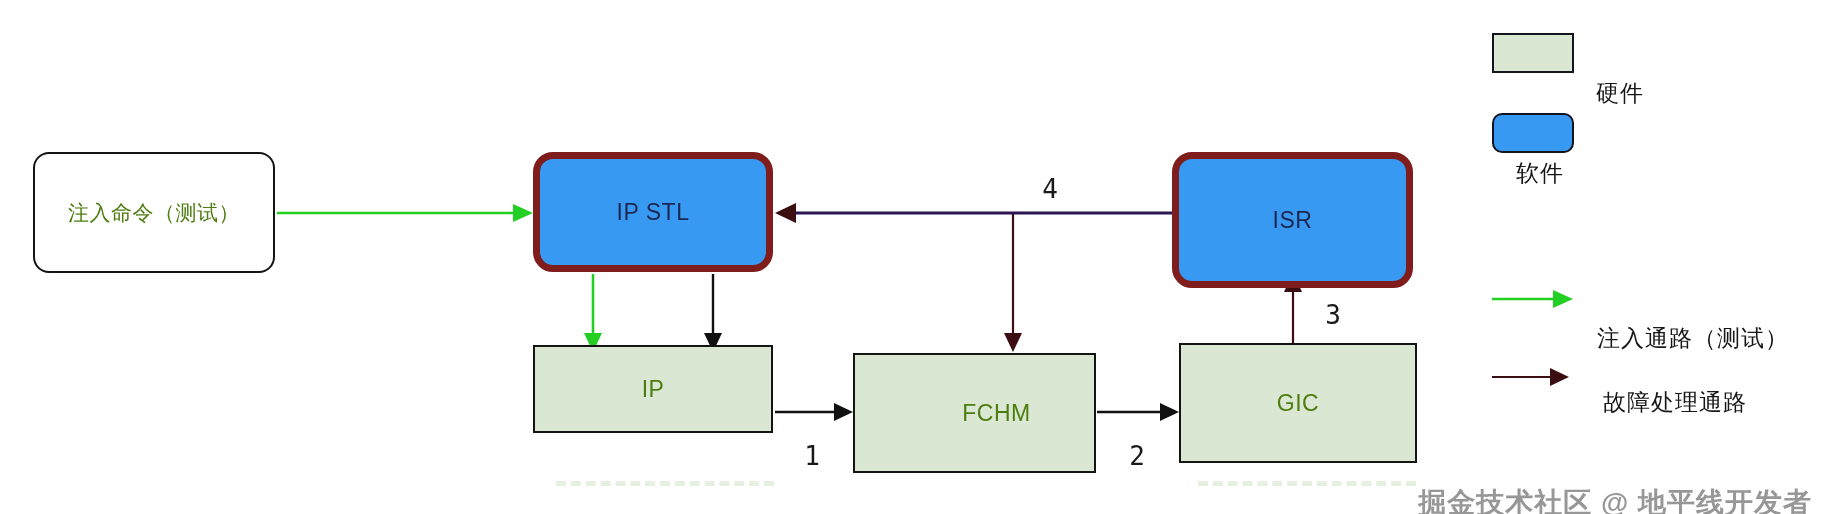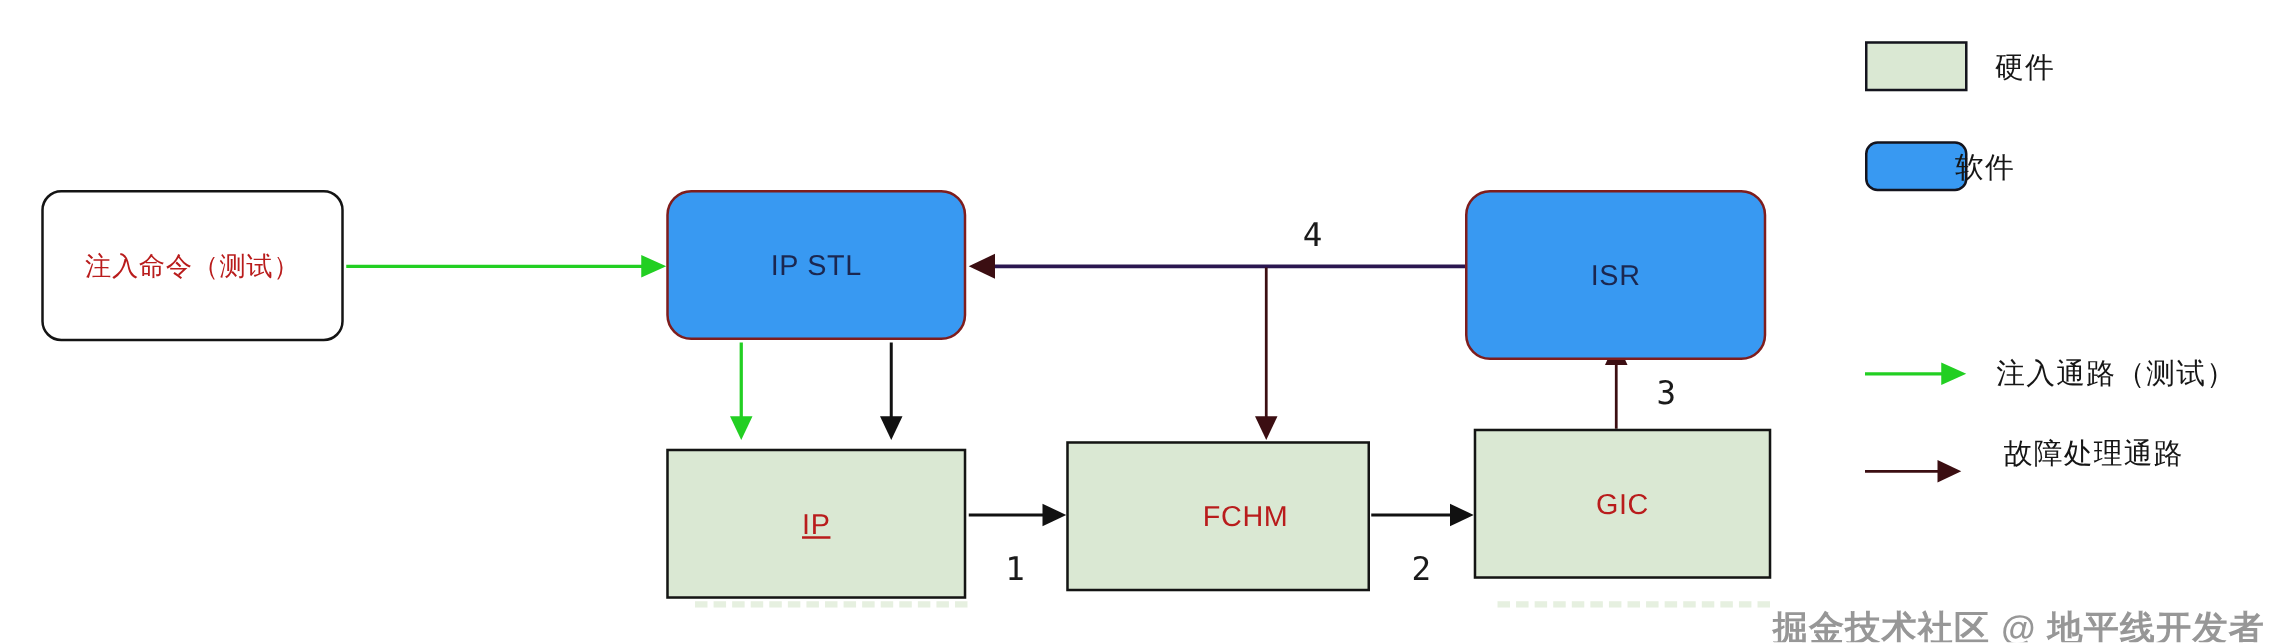--- a/index.html
+++ b/index.html
@@ -9,41 +9,41 @@
     background:#ffffff;
     font-family:"Liberation Sans",sans-serif;
     overflow:hidden;
   }
   
   .node{
     position:absolute;
     display:flex;align-items:center;justify-content:center;
     box-sizing:border-box;
     border:2px solid var(--node-border);
-    font-size:23px;color:#b91c1c;
+    font-size:23px;color:#4d7c0f;
     letter-spacing:0.5px;
   }
   .node-white{
     background:#ffffff;border-radius:16px;font-size:21px;
   }
   .node-blue{
     background:var(--software-fill);
     border-radius:20px;
-    border:2px solid #7f1d1d;
+    border:7px solid #7f1d1d;
     color:var(--software-text);
   }
   .node-green{
     background:var(--hardware-fill);
     border-radius:0;
     border:2.5px solid var(--node-border);
   }
   .n-inject{left:33px;top:152px;width:242px;height:121px;}
   .n-ipstl {left:533px;top:152px;width:240px;height:120px;}
   .n-isr   {left:1172px;top:152px;width:241px;height:136px;}
-  .n-ip    {left:533px;top:359px;width:240px;height:120px;text-decoration:underline;}
+  .n-ip    {left:533px;top:345px;width:240px;height:88px;}
   .n-fchm  {left:853px;top:353px;width:243px;height:120px;padding-left:44px;}
   .n-gic   {left:1179px;top:343px;width:238px;height:120px;}
 
   
   svg.edges{position:absolute;left:0;top:0;pointer-events:none;}
   .s-green{stroke:var(--inject-green);stroke-width:2.6px;fill:none;}
   .f-green{fill:var(--inject-green);stroke:none;}
   .s-black{stroke:var(--plain-black);stroke-width:2.4px;fill:none;}
   .f-black{fill:var(--plain-black);stroke:none;}
   .s-fault{stroke:var(--fault-dark);stroke-width:2.2px;fill:none;}
@@ -55,24 +55,24 @@
     position:absolute;transform:translate(-50%,-50%);
     font-family:"DejaVu Sans Mono",monospace;
     font-size:26px;color:#1a1a1a;
   }
   
   .legend-swatch{position:absolute;box-sizing:border-box;width:82px;height:40px;border:2px solid #14141e;}
   .lg-hw{left:1492px;top:33px;background:var(--hardware-fill);}
   .lg-sw{left:1492px;top:113px;background:var(--software-fill);border-radius:10px;}
   .legend-label{
     position:absolute;transform:translateY(-50%);
-    font-size:23px;color:#161616;white-space:nowrap;letter-spacing:1px;
+    font-size:23px;color:#161616;white-space:nowrap;letter-spacing:1px;margin-top:39px;
   }
   .ll-hw{left:1596px;top:54px;}
-  .ll-sw{left:1564px;top:134px;text-align:center;}
+  .ll-sw{left:1516px;top:134px;text-align:center;}
   .ll-inject{left:1597px;top:299px;text-align:right;}
   .ll-fault{left:1603px;top:363px;}
 
   
   .watermark{
     position:absolute;right:10px;top:484px;
     font-size:28px;font-weight:bold;letter-spacing:1px;
     color:var(--watermark-gray);
     text-shadow:-2px -2px 0 #ffffff,1px 1px 0 rgba(255,255,255,0.65);
     white-space:nowrap;

